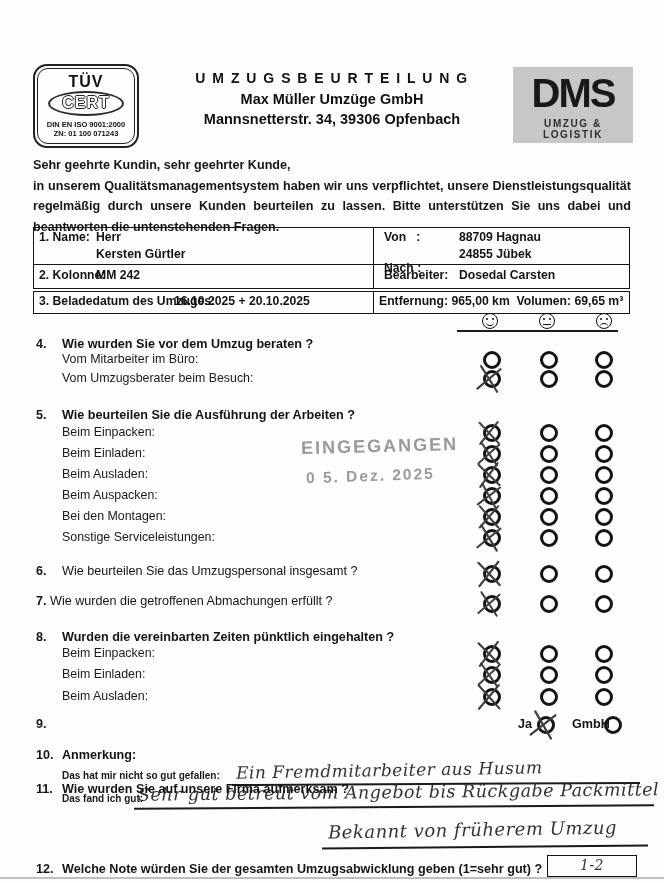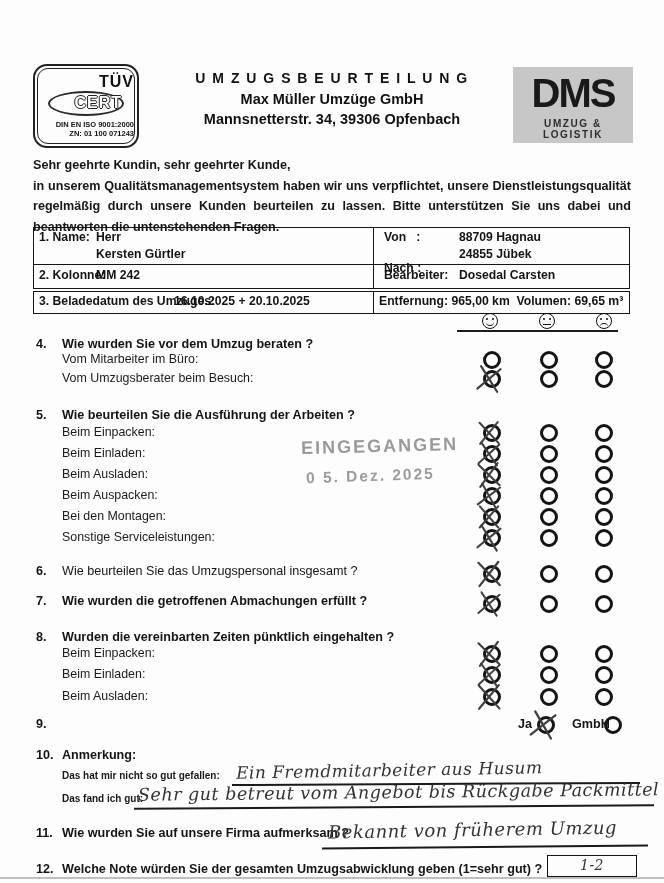--- a/index.html
+++ b/index.html
@@ -2,21 +2,21 @@
 <html><head>
 <meta charset="utf-8">
 <style>
   html,body{margin:0;padding:0;background:#ffffff;}
   .page{position:relative;width:664px;height:883px;background:#fdfdfd;overflow:hidden;
         font-family:"Liberation Sans",sans-serif;color:#151515;}
 
   
   .tuv-badge{position:absolute;left:33px;top:64px;width:102px;height:80px;
              border:2px solid #222;border-radius:14px;}
-  .tuv-inner{position:absolute;inset:2px;border:1px solid #222;border-radius:11px;text-align:right;}
+  .tuv-inner{position:absolute;inset:2px;border:1px solid #222;border-radius:11px;text-align:center;}
   .tuv-word{font-size:16px;font-weight:800;letter-spacing:1px;margin-top:4px;color:#111;}
   .tuv-ellipse{margin:0 auto;width:72px;height:21px;border:2px solid #2a2a2a;border-radius:50%;
                line-height:20px;font-size:16px;font-weight:800;color:#fff;
                text-shadow:-1px 0 #222,1px 0 #222,0 -1px #222,0 1px #222;letter-spacing:1px;}
   .tuv-small{font-size:7.5px;font-weight:700;color:#111;line-height:9px;}
   .tuv-small.first{margin-top:4px;}
 
   .title-block{position:absolute;left:132px;top:70px;width:400px;text-align:center;}
   .form-title{font-size:14px;font-weight:800;letter-spacing:1.5px;color:#111;}
   .company-name{font-size:14.5px;font-weight:800;margin-top:5px;color:#111;}
@@ -228,21 +228,21 @@
     <span class="qnum" style="position:absolute;left:36px;top:3px;font-weight:700;font-size:12.6px">6.</span>
     <span class="qtext" style="position:absolute;left:62px;top:3px;font-weight:400;font-size:12.6px">Wie beurteilen Sie das Umzugspersonal insgesamt ?</span>
     <span class="radio c1" style="top:4px"></span>
     <span class="radio c2" style="top:4px"></span>
     <span class="radio c3" style="top:4px"></span>
     <span class="xmark" style="top:-3px;transform:rotate(-6deg) scale(1.1)"></span>
   </div>
 
   <div class="qrow" style="top:591px">
     <span class="qnum" style="position:absolute;left:36px;top:3px;font-weight:700;font-size:12.6px">7.</span>
-    <span class="qtext" style="position:absolute;left:62px;top:3px;font-weight:700;font-size:12.6px">Wie wurden die getroffenen Abmachungen erfüllt ?</span>
+    <span class="qtext" style="position:absolute;left:50px;top:3px;font-weight:400;font-size:12.6px">Wie wurden die getroffenen Abmachungen erfüllt ?</span>
     <span class="radio c1" style="top:4px"></span>
     <span class="radio c2" style="top:4px"></span>
     <span class="radio c3" style="top:4px"></span>
     <span class="xmark" style="top:-3px;transform:rotate(5deg)"></span>
   </div>
 
   <div class="qhead" style="top:630px">
     <span class="qnum">8.</span>
     <span class="qtext">Wurden die vereinbarten Zeiten pünktlich eingehalten ?</span>
   </div>
@@ -282,21 +282,21 @@
     <span class="qtext">Anmerkung:</span>
   </div>
   <span class="sublabel" style="top:770px">Das hat mir nicht so gut gefallen:</span>
   <span class="hand" style="left:236px;top:760px;font-size:17px;transform:rotate(-1deg)">Ein Fremdmitarbeiter aus Husum</span>
   <div class="answer-line" style="left:232px;top:783px;width:408px;transform:rotate(-0.3deg)"></div>
 
   <span class="sublabel" style="top:793px">Das fand ich gut:</span>
   <span class="hand" style="left:138px;top:782px;font-size:17.5px;transform:rotate(-0.6deg)">Sehr gut betreut vom Angebot bis Rückgabe Packmittel</span>
   <div class="answer-line" style="left:134px;top:806px;width:520px;transform:rotate(-0.4deg)"></div>
 
-  <div class="qhead" style="top:826px">
+  <div class="qhead" style="top:782px">
     <span class="qnum">11.</span>
     <span class="qtext">Wie wurden Sie auf unsere Firma aufmerksam ?</span>
   </div>
   <span class="hand" style="left:328px;top:819px;font-size:18px;transform:rotate(-1deg)">Bekannt von früherem Umzug</span>
   <div class="answer-line" style="left:322px;top:846px;width:326px;transform:rotate(-0.5deg)"></div>
 
   <div class="qhead" style="top:862px">
     <span class="qnum">12.</span>
     <span class="qtext">Welche Note würden Sie der gesamten Umzugsabwicklung geben (1=sehr gut) ?</span>
   </div>

